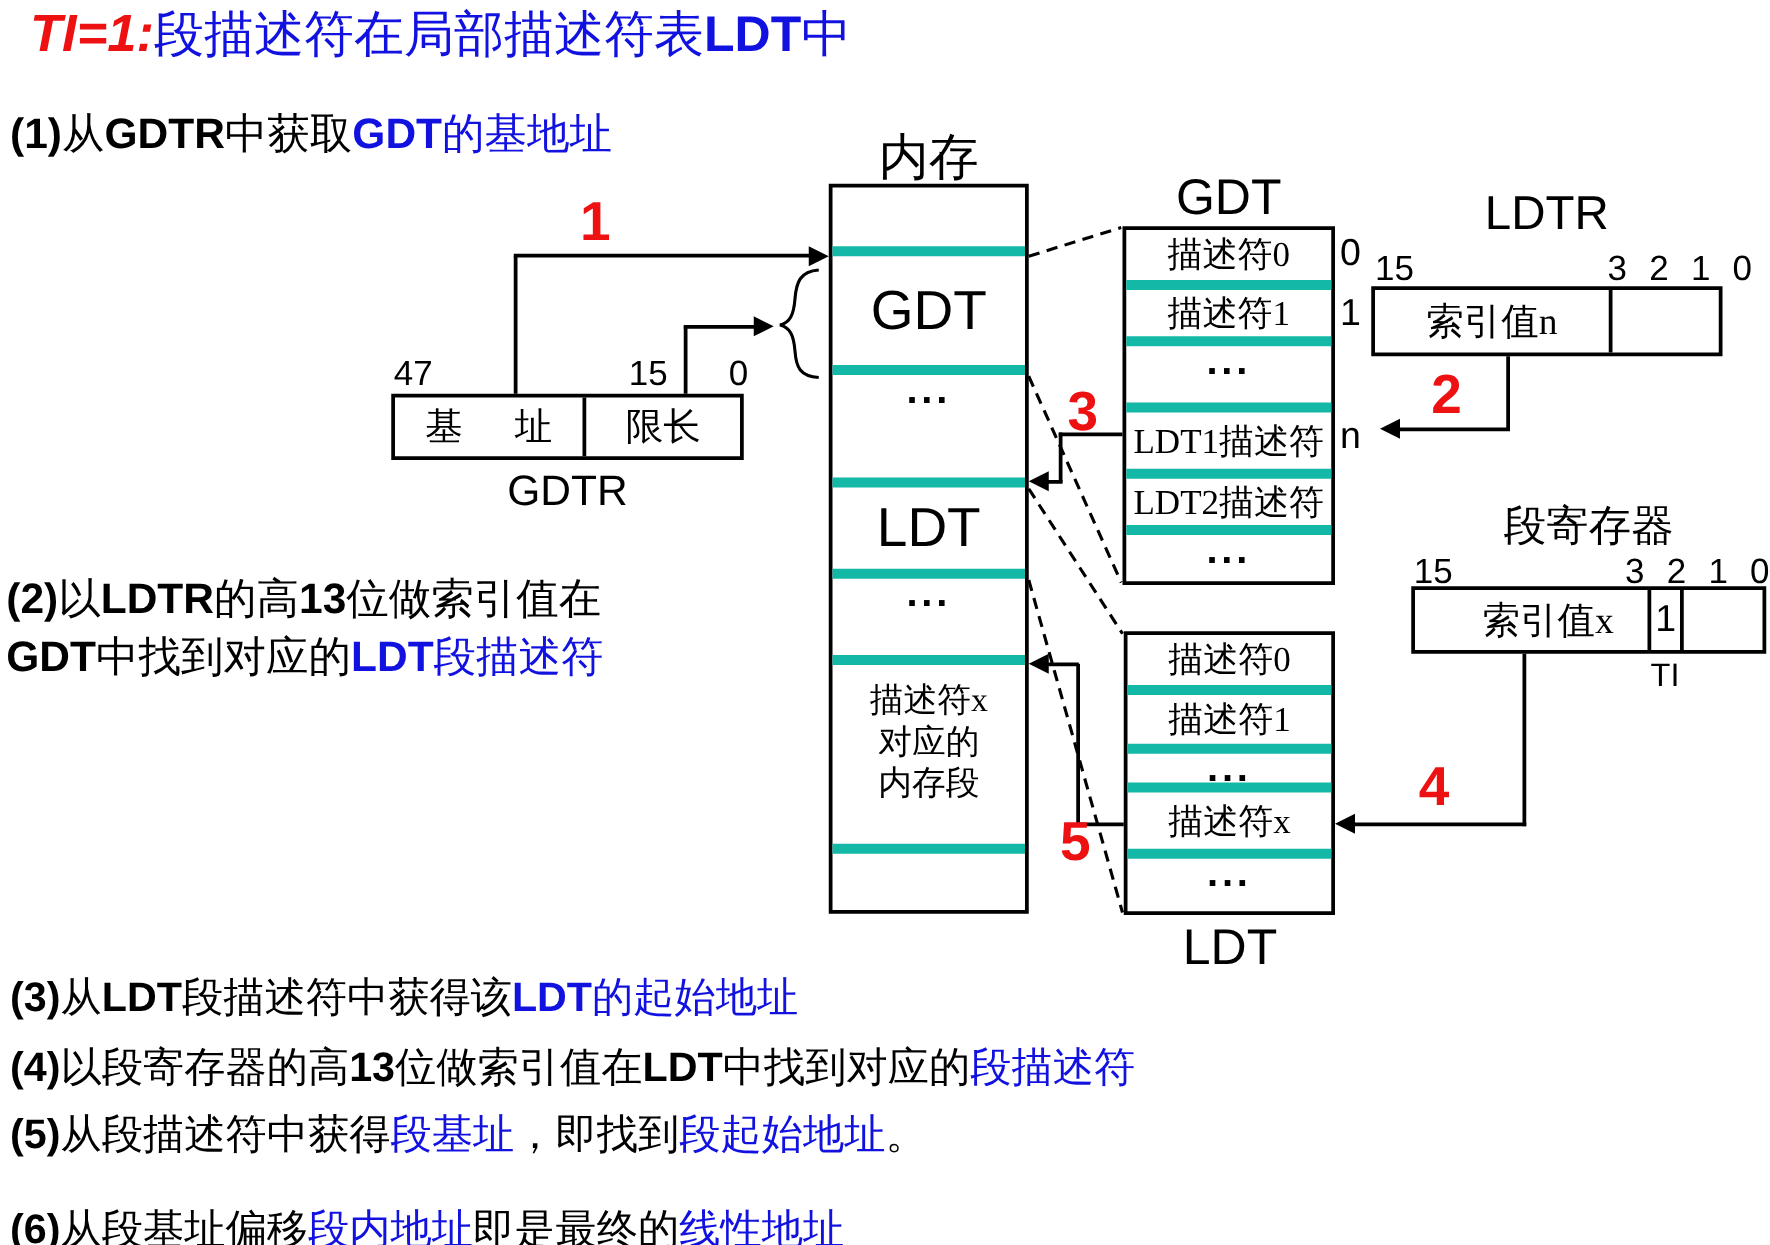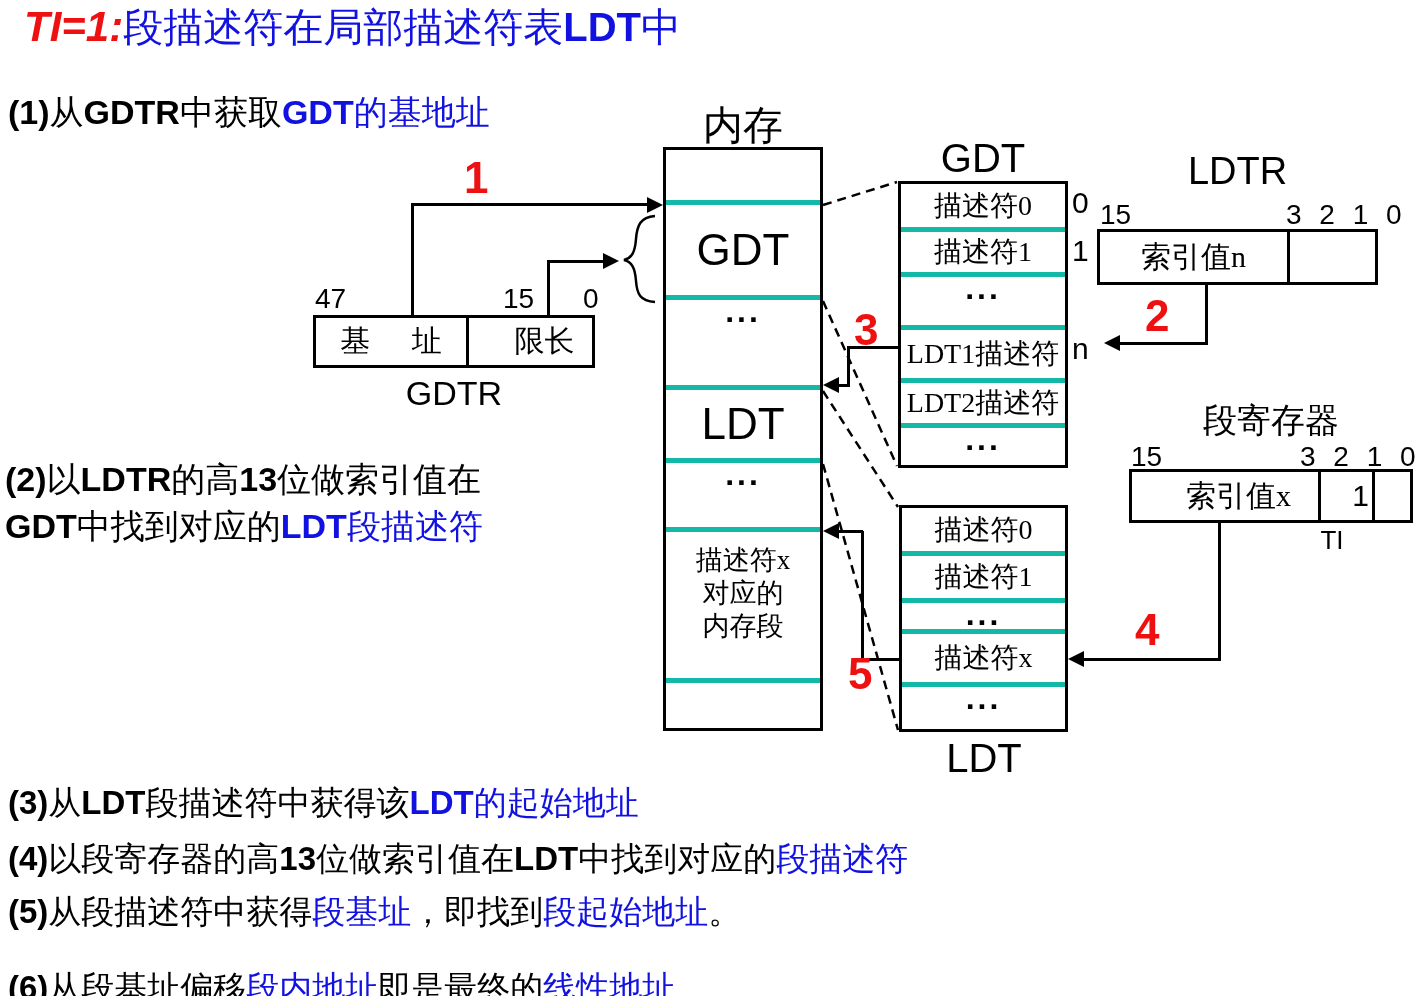--- a/index.html
+++ b/index.html
@@ -6,36 +6,36 @@
   #canvas{position:relative;width:1416px;height:996px;background:#ffffff;overflow:hidden;
           font-family:"Liberation Sans",sans-serif;color:#000;}
   .c{position:absolute;}
   .ln{position:absolute;background:#000;}
   .arr{position:absolute;width:0;height:0;}
   .arr.r{border-top:8px solid transparent;border-bottom:8px solid transparent;border-left:16px solid #000;}
   .arr.l{border-top:8px solid transparent;border-bottom:8px solid transparent;border-right:16px solid #000;}
   .serif{font-family:"Liberation Serif",serif;}
   .box{position:absolute;border:3px solid #000;box-sizing:border-box;background:#fff;}
   .tbl{display:flex;flex-direction:column;}
-  .tr{box-sizing:border-box;border-bottom:5px solid #14b8a6;display:flex;align-items:center;justify-content:center;
+  .tr{box-sizing:border-box;border-bottom:8px solid #14b8a6;display:flex;align-items:center;justify-content:center;
       font-size:28px;font-family:"Liberation Serif",serif;white-space:nowrap;}
   .tr.last{border-bottom:none;}
   .tr.dots{align-items:flex-start;font-weight:bold;letter-spacing:3px;line-height:16px;font-size:32px;
            font-family:"Liberation Sans",sans-serif;padding-top:3px;}
   .tr.multiline{flex-direction:column;justify-content:flex-start;padding-top:12px;font-size:27px;line-height:33px;}
-  .cells{display:flex;height:100%;gap:28px;}
+  .cells{display:flex;height:100%;}
   .cell{box-sizing:border-box;display:flex;align-items:center;justify-content:center;
         font-size:30px;font-family:"Liberation Serif",serif;height:100%;}
   .cell.bdr{border-right:3px solid #000;}
   .bits{position:absolute;font-size:28px;white-space:nowrap;}
   .red{color:#ee1111;}
   .blue{color:#1212e0;}
   .bold{font-weight:bold;}
   .num{position:absolute;color:#ee1111;font-weight:bold;font-size:44px;line-height:44px;}
-  .stepline{position:absolute;font-size:33px;line-height:48px;white-space:nowrap;font-family:"Liberation Serif",serif;}
+  .stepline{position:absolute;font-size:33px;line-height:38px;white-space:nowrap;font-family:"Liberation Serif",serif;}
   .stepline .lat{font-family:"Liberation Sans",sans-serif;font-weight:bold;}
   .title-line{position:absolute;font-size:40px;line-height:46px;white-space:nowrap;font-family:"Liberation Serif",serif;}
   .diagram-label{position:absolute;text-align:center;white-space:nowrap;}
   svg.overlay{position:absolute;left:0;top:0;pointer-events:none;}
 </style>
 </head>
 <body>
 
 <div id="canvas">
 

